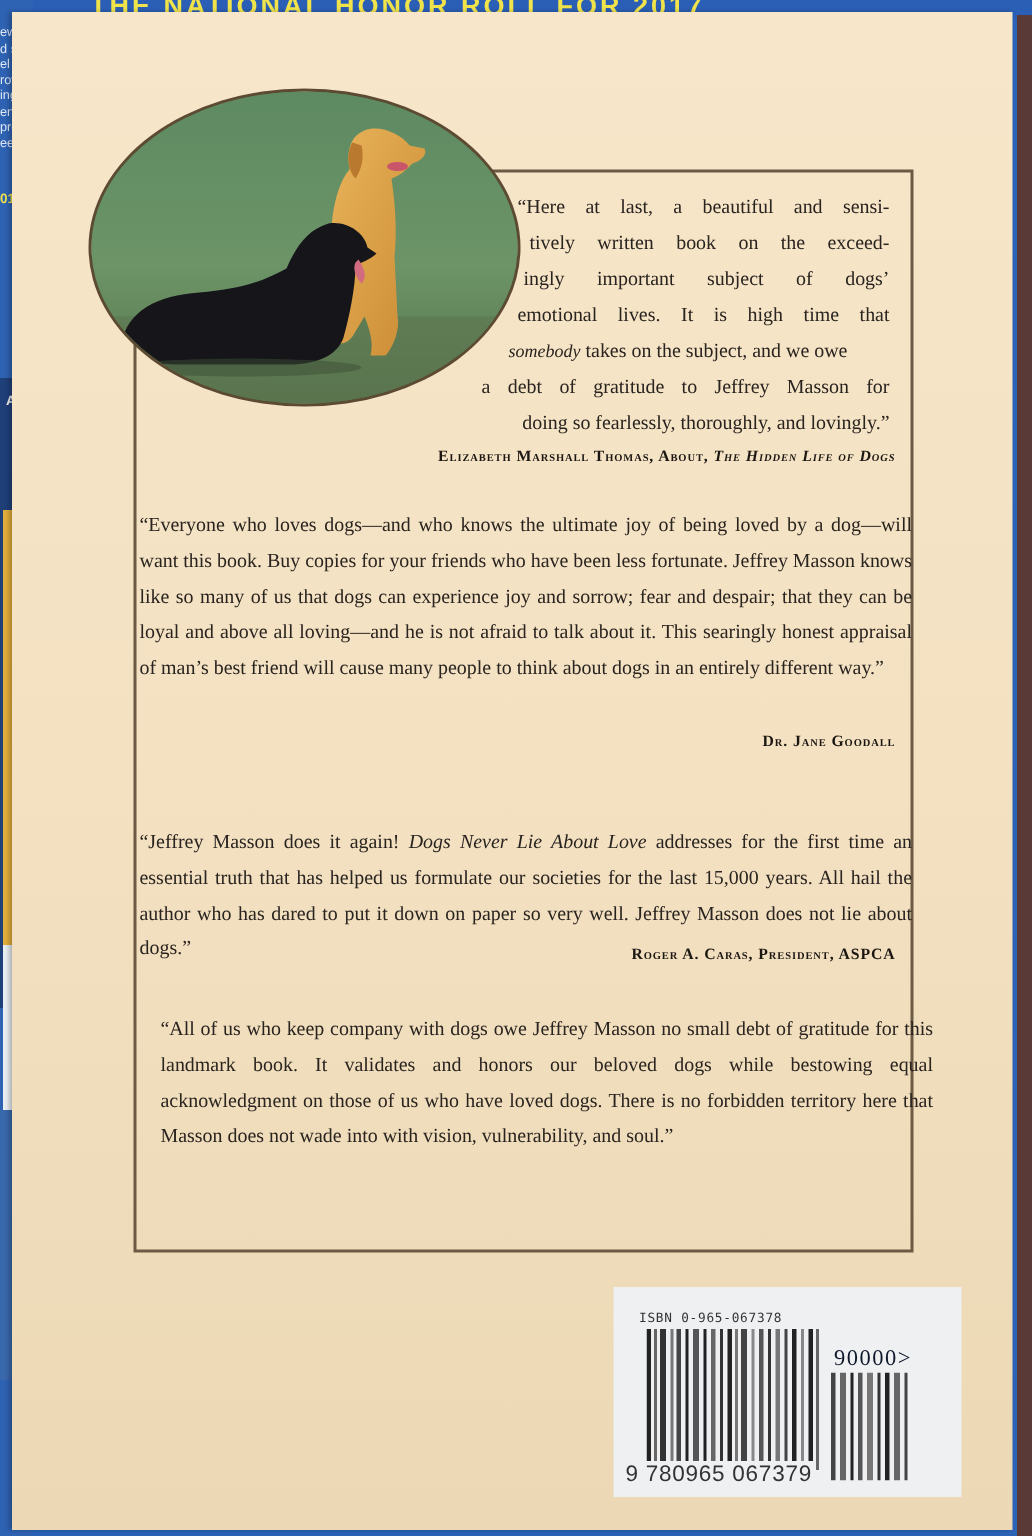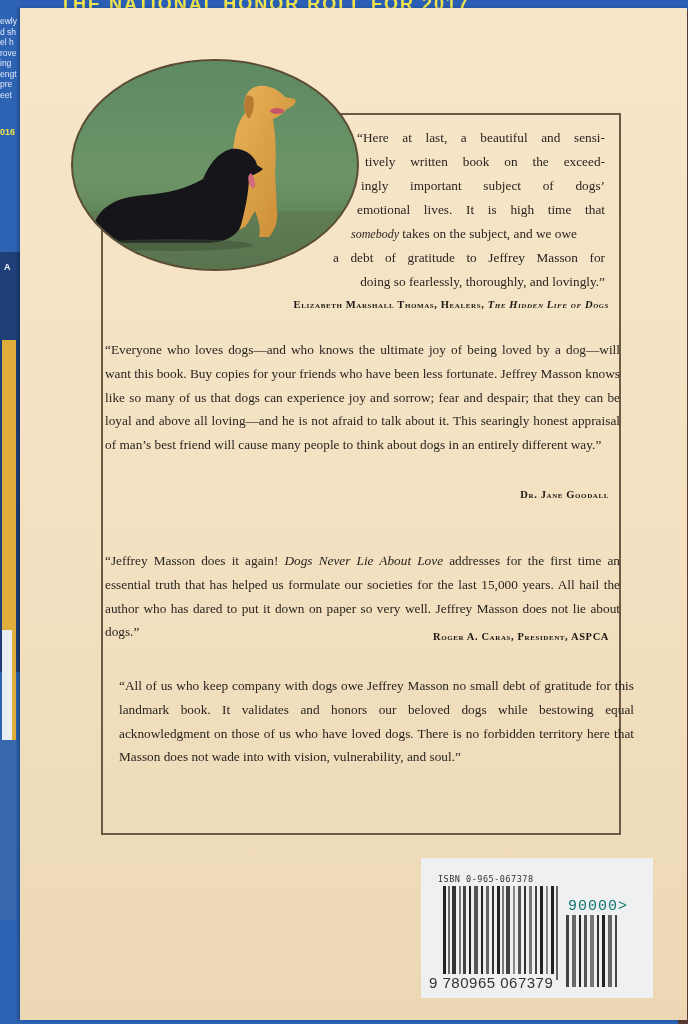--- a/index.html
+++ b/index.html
@@ -51,21 +51,21 @@
       position: absolute; left: 0; top: 740px; width: 16px; height: 180px;
       background: #3a68ac;
     }
     .bg-right-edge {
       position: absolute; left: 678px; top: 10px; width: 10px; height: 1014px;
       background: #5a3a36;
     }
 
     
     .cover {
-      position: absolute; left: 20px; top: 8px; width: 667px; height: 1012px;
+      position: absolute; left: 8px; top: 8px; width: 667px; height: 1012px;
       background: linear-gradient(180deg, #f7e6c9 0%, #f3e1c2 50%, #ecd8b4 100%);
       box-shadow: -2px 0 3px rgba(0,0,0,0.25);
     }
 
     .frame {
       position: absolute; left: 81px; top: 105px; width: 520px; height: 722px;
       border: 2px solid #6d5a44;
       box-sizing: border-box;
     }
 
@@ -99,22 +99,22 @@
 
     .barcode-box {
       position: absolute; left: 401px; top: 850px; width: 232px; height: 140px;
       background: #eef0f2;
     }
     .isbn-label {
       position: absolute; left: 17px; top: 16px; font-family: "DejaVu Sans Mono", monospace;
       font-size: 8.5px; color: #333; letter-spacing: 0.5px;
     }
     .price-label {
-      position: absolute; left: 147px; top: 40px; font-family: Liberation Mono, monospace;
-      font-size: 15px; color: #0f766e; letter-spacing: 1px;
+      position: absolute; left: 147px; top: 40px; font-family: Liberation Serif, serif;
+      font-size: 15px; color: #0f172a; letter-spacing: 1px;
     }
     .isbn-digits {
       position: absolute; left: 6px; top: 116px; font-family: "Liberation Sans", sans-serif;
       font-size: 15px; color: #333; letter-spacing: 0.5px; background: #eef0f2; padding: 0 2px;
     }
     .bars { position: absolute; left: 22px; top: 28px; }
     .bars2 { position: absolute; left: 145px; top: 57px; }
   </style>
 </head>
 <body>
@@ -177,21 +177,21 @@
     <div class="q1-line" style="right:82px; top:146px; width:240px; text-align:justify; text-align-last:justify;">tively written book on the exceed-</div>
     <div class="q1-line" style="right:82px; top:170px; width:244px; text-align:justify; text-align-last:justify;">ingly important subject of dogs’</div>
     <div class="q1-line" style="right:82px; top:194px; width:248px; text-align:justify; text-align-last:justify;">emotional lives. It is high time that</div>
     <div class="q1-line" style="right:82px; top:218px; width:254px; text-align:justify;">
       <em style="font-size:12px;">somebody</em>
       <span>takes on the subject, and we owe</span>
     </div>
     <div class="q1-line" style="right:82px; top:242px; width:272px; text-align:justify; text-align-last:justify;">a debt of gratitude to Jeffrey Masson for</div>
     <div class="q1-line" style="right:82px; top:266px; width:330px; text-align:right;">doing so fearlessly, thoroughly, and lovingly.”</div>
     <div class="attrib" style="right:78px; top:291px;">
-      <span>Elizabeth Marshall Thomas, Healers, </span><span class="work">The Hidden Life of Dogs</span>
+      <span>Elizabeth Marshall Thomas, About, </span><span class="work">The Hidden Life of Dogs</span>
     </div>
   </div>
 
   <div class="quote" style="left:85px; top:330px; width:515px;">“Everyone who loves dogs—and who knows the ultimate joy of being loved by a dog—will want this book. Buy copies for your friends who have been less fortunate. Jeffrey Masson knows like so many of us that dogs can experience joy and sorrow; fear and despair; that they can be loyal and above all loving—and he is not afraid to talk about it. This searingly honest appraisal of man’s best friend will cause many people to think about dogs in an entirely different way.”</div>
   <div class="attrib" style="right:78px; top:481px;">Dr. Jane Goodall</div>
 
   <div class="quote" style="left:85px; top:521px; width:515px;margin-top:20px;">
     <span>“Jeffrey Masson does it again! </span><em>Dogs Never Lie About Love</em><span> addresses for the first time an essential truth that has helped us formulate our societies for the last 15,000 years. All hail the author who has dared to put it down on paper so very well.  Jeffrey Masson does not lie about dogs.”</span>
   </div>
   <div class="attrib" style="right:78px; top:623px;text-align:center;">Roger A. Caras, President, ASPCA</div>

